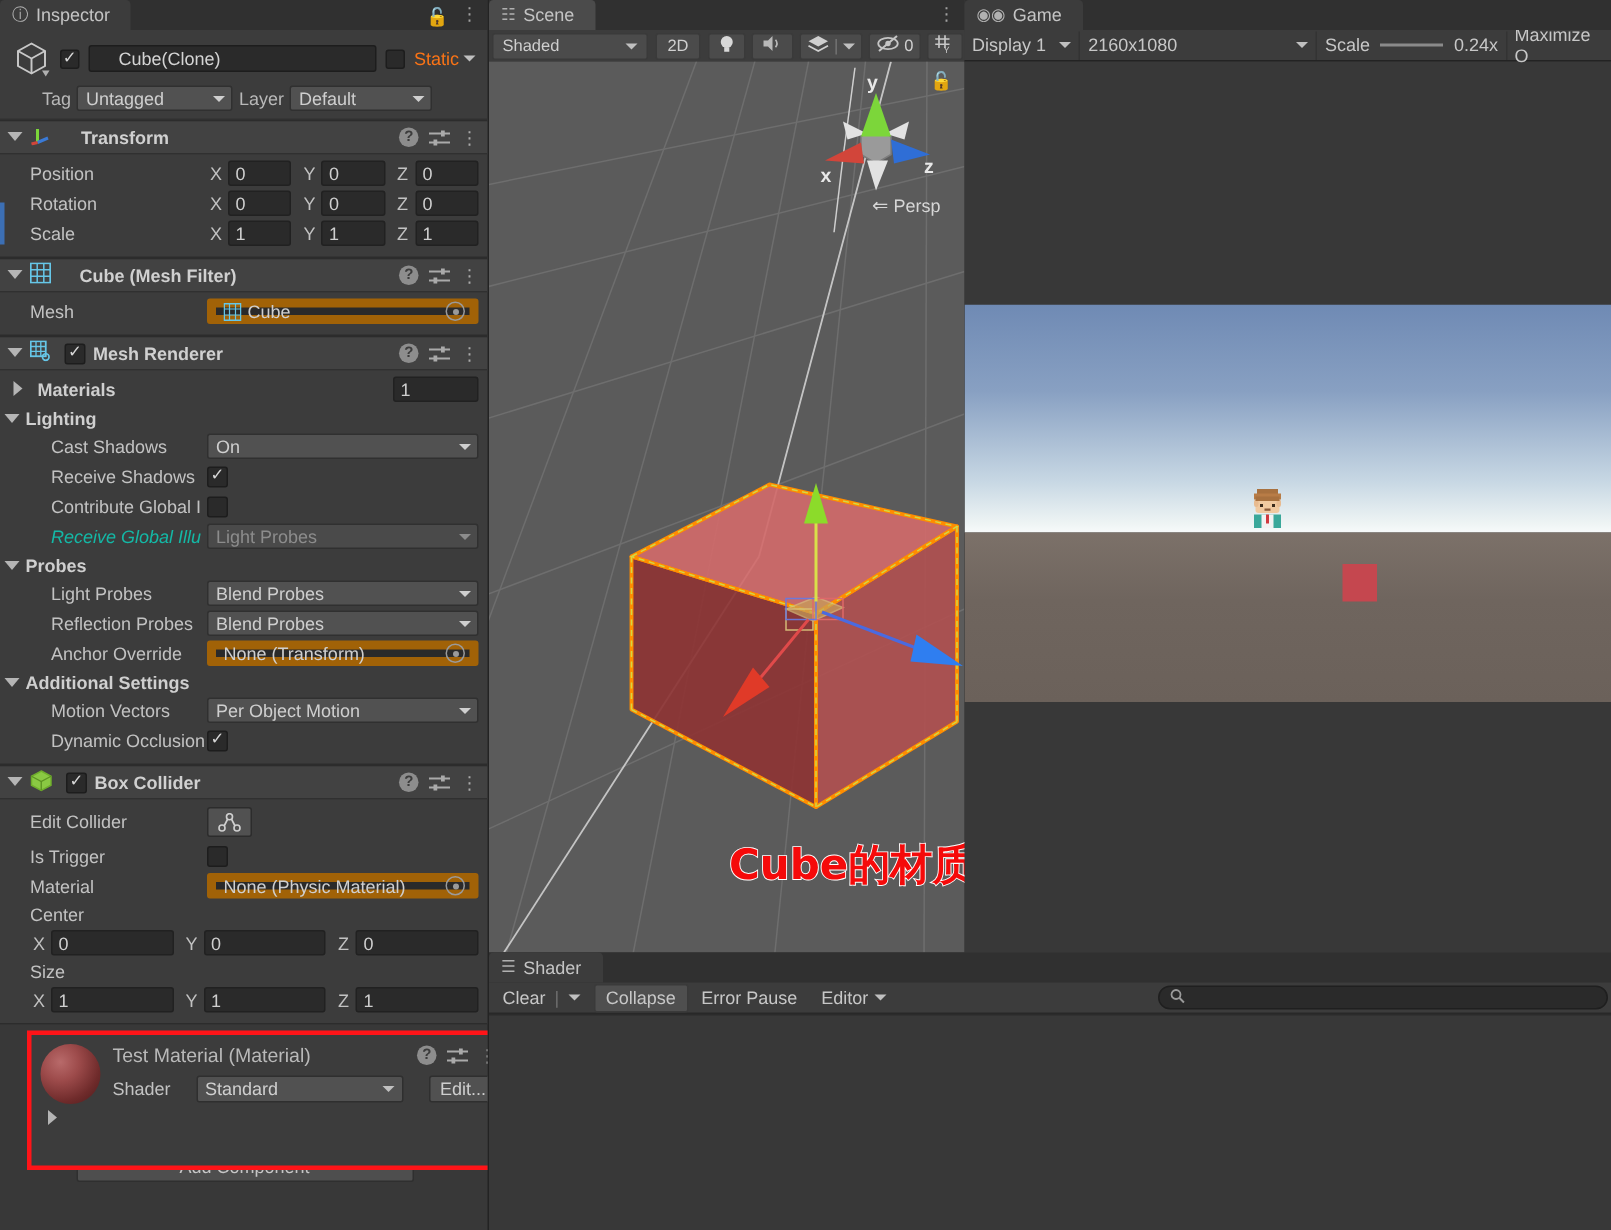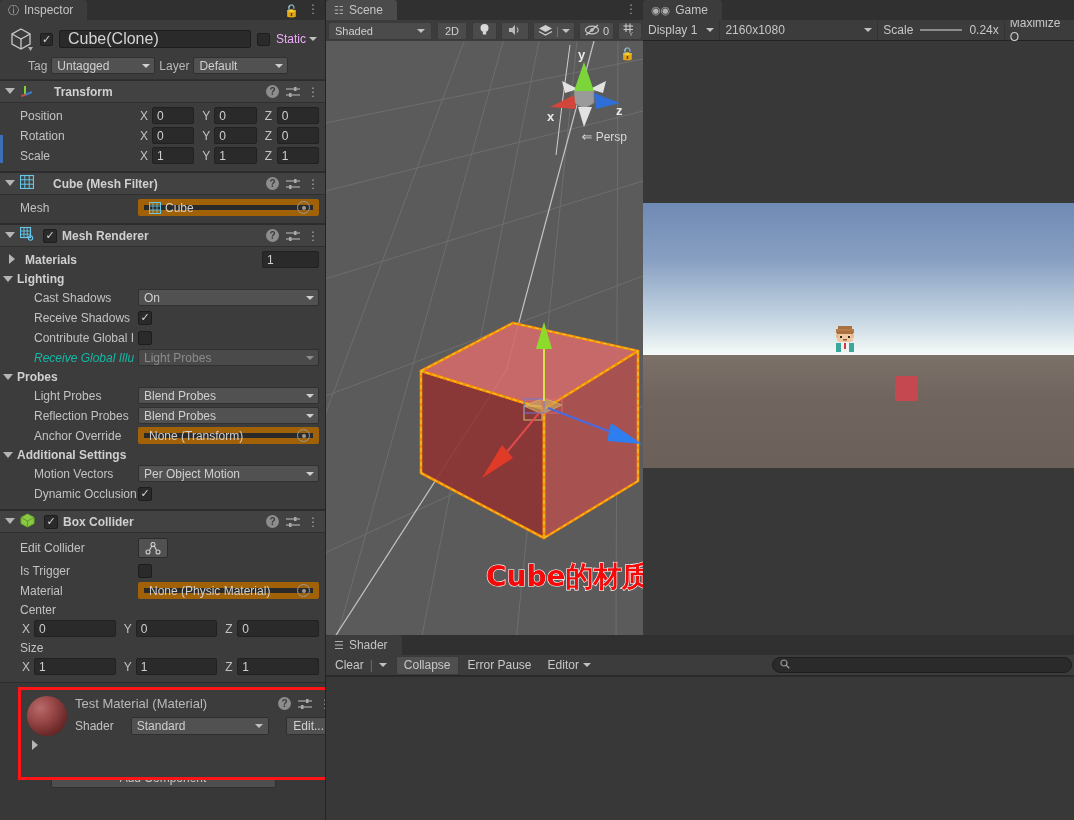--- a/index.html
+++ b/index.html
@@ -46,23 +46,23 @@
     width: 26px; height: 26px; flex: 0 0 26px; position: relative;
   }
   .cube-ico svg { display: block; }
   .chk {
     width: 13px; height: 13px; background: #2a2a2a; border: 1px solid #1d1d1d; border-radius: 2px;
     display: flex; align-items: center; justify-content: center; flex: 0 0 13px;
   }
   .chk.on::after { content: "✓"; color: #d8d8d8; font-size: 11px; line-height: 11px; }
   .namefield {
     flex: 1; height: 18px; background: #2a2a2a; border: 1px solid #1d1d1d; border-radius: 2px;
-    color: #d4d4d4; font-size: 16px; padding: 0 8px; display: flex; align-items: center;
-  }
-  .static-lbl { color: #f0abfc; font-size: 12px; display: flex; align-items: center; gap: 3px; }
+    color: #d4d4d4; font-size: 12px; padding: 0 19px; display: flex; align-items: center;
+  }
+  .static-lbl { color: #f97316; font-size: 12px; display: flex; align-items: center; gap: 3px; }
   .obj-row2 { display: flex; align-items: center; gap: 4px; margin-top: 5px; padding-left: 20px; }
   .mini-lbl { color: #b8b8b8; font-size: 12px; }
   .dropdown {
     height: 17px; background: #515151; border: 1px solid #303030; border-radius: 2px;
     display: flex; align-items: center; padding: 0 4px 0 5px; color: #cfcfcf; font-size: 12px;
     justify-content: space-between; gap: 4px;
   }
   .dropdown .caret { border-top-color: #cfcfcf; }
 
   .comp {

